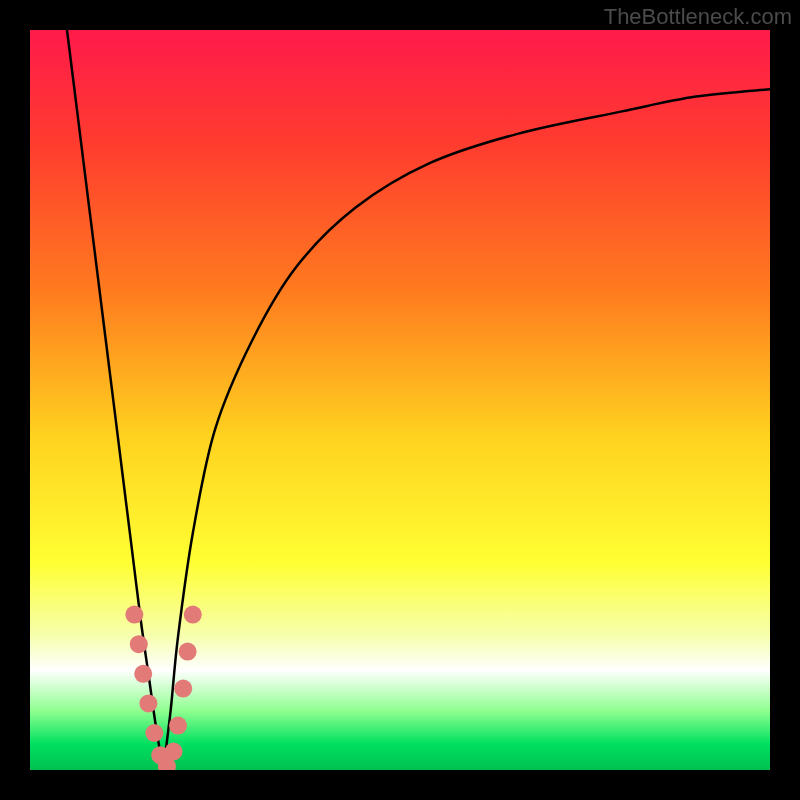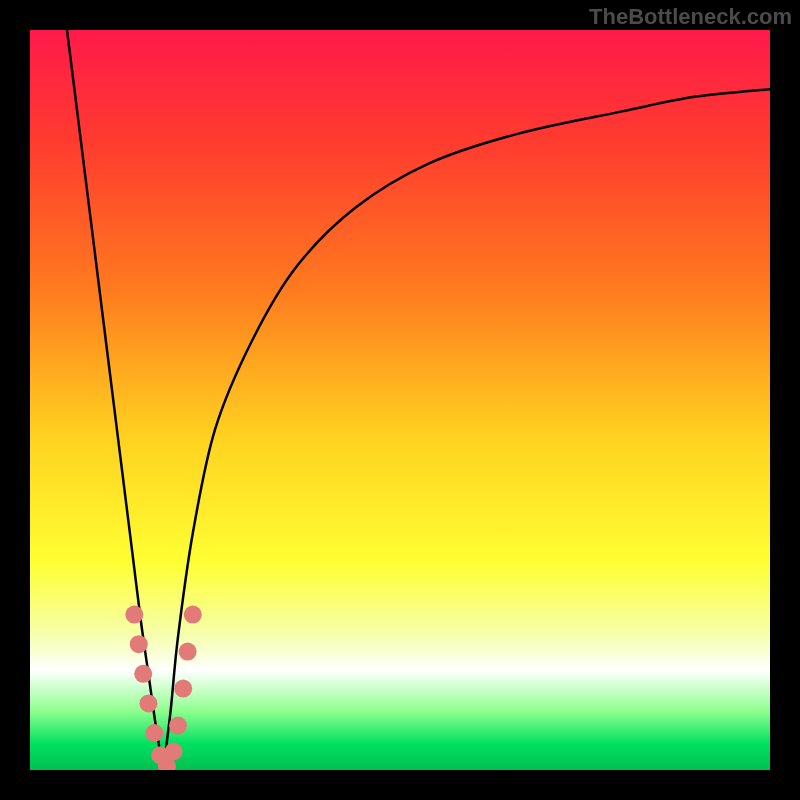--- a/index.html
+++ b/index.html
@@ -51,21 +51,21 @@
     top: 30px;
     width: 740px;
     height: 740px;
   }
   .watermark {
     position: absolute;
     top: 4px;
     right: 8px;
     color: #4b4b4b;
     font-size: 22px;
-    font-weight: 700;
+    font-weight: 400;
     letter-spacing: 0px;
     user-select: none;
   }
 </style>
 </head>
 <body>
 
 <div class="frame">
   <svg class="plot" viewBox="0 0 740 740" preserveAspectRatio="none">
     <defs>

